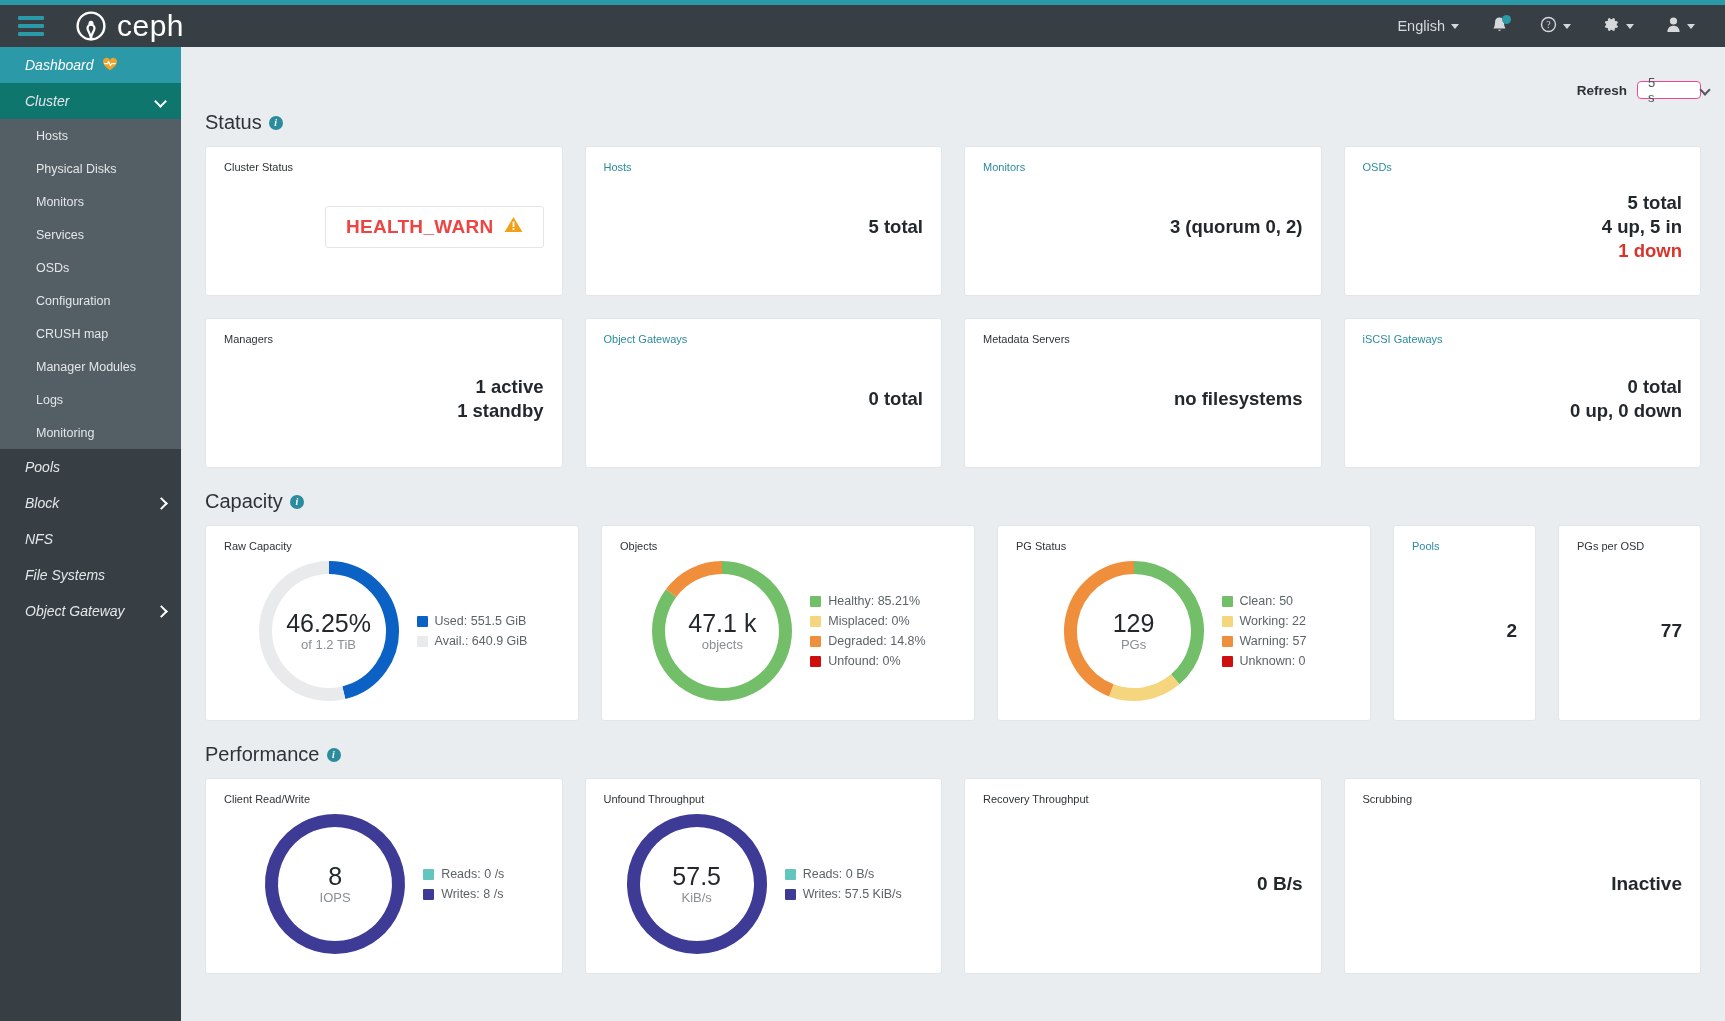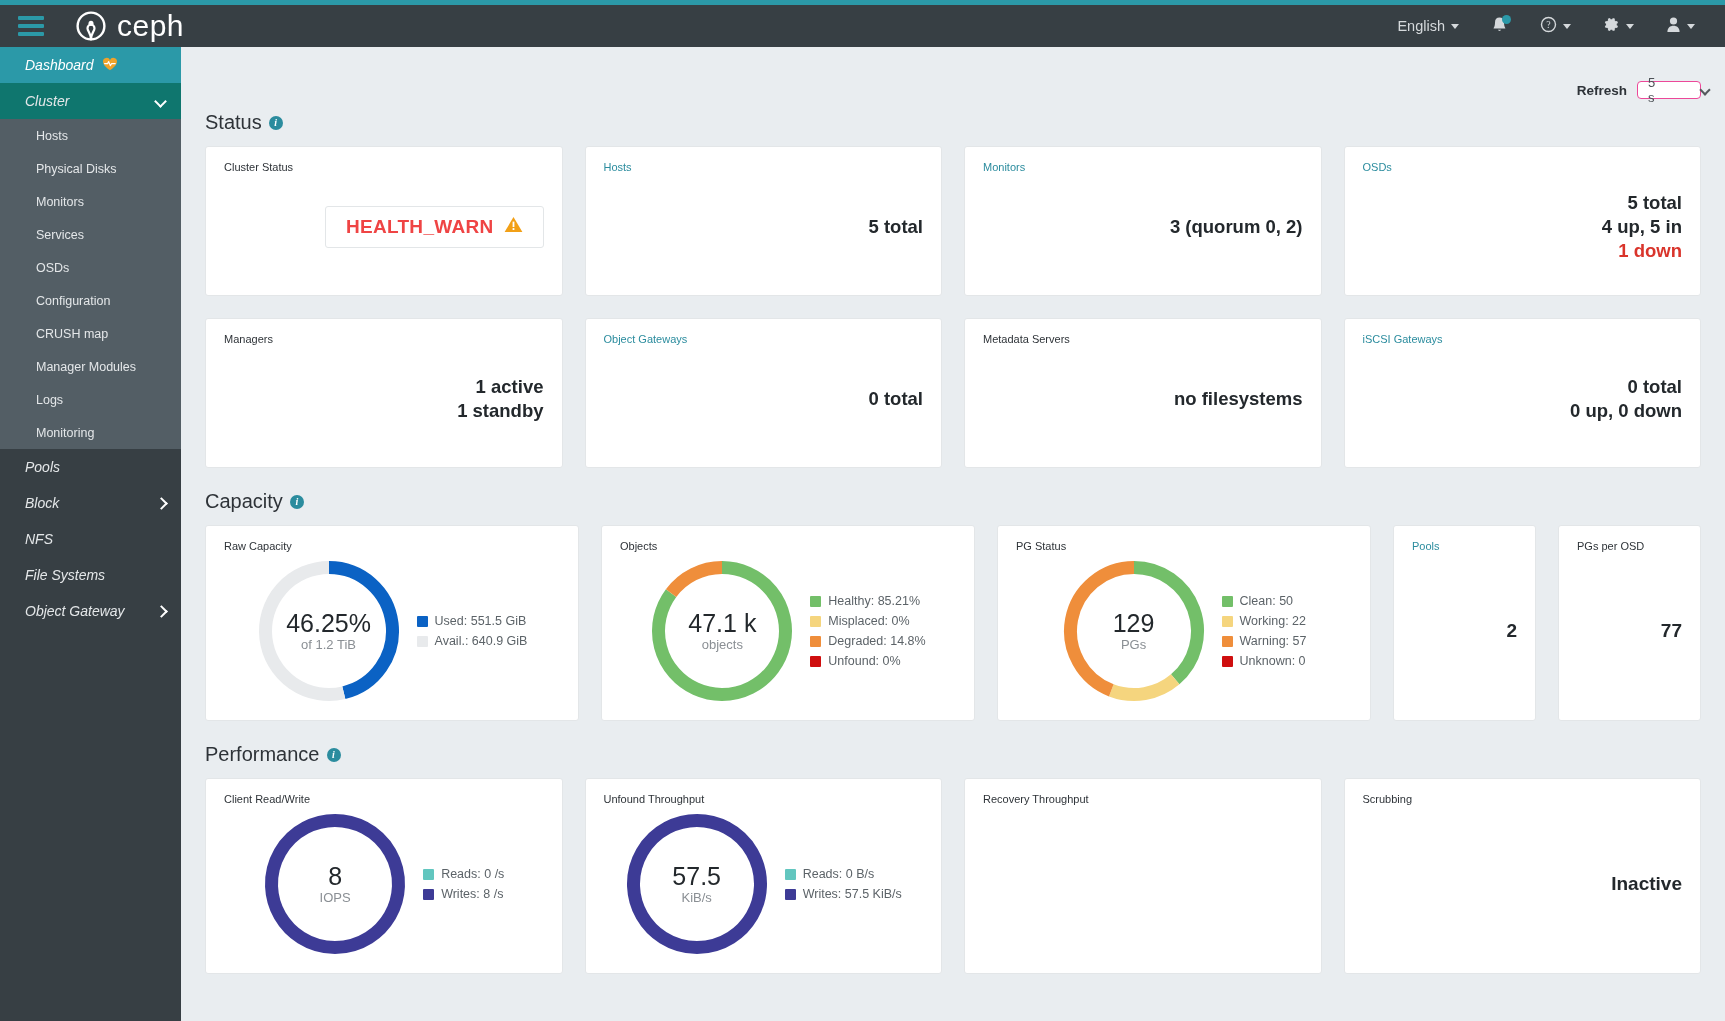--- a/index.html
+++ b/index.html
@@ -523,20 +523,23 @@
               <div class="legend-row">
                 <span class="swatch" style="background: rgb(61, 59, 150);"></span>
                 <span>Writes: 57.5 KiB/s</span>
               </div>
             </div>
         </div>
       </div>
 
       <div class="card perf-card">
         <div class="card-title">Recovery Throughput</div>
+        <div class="card-body">
+            <span>0 B/s</span>
+          </div>
       </div>
 
       <div class="card perf-card">
         <div class="card-title">Scrubbing</div>
         <div class="card-body">
             <span>Inactive</span>
           </div>
       </div>
     </div>
 

